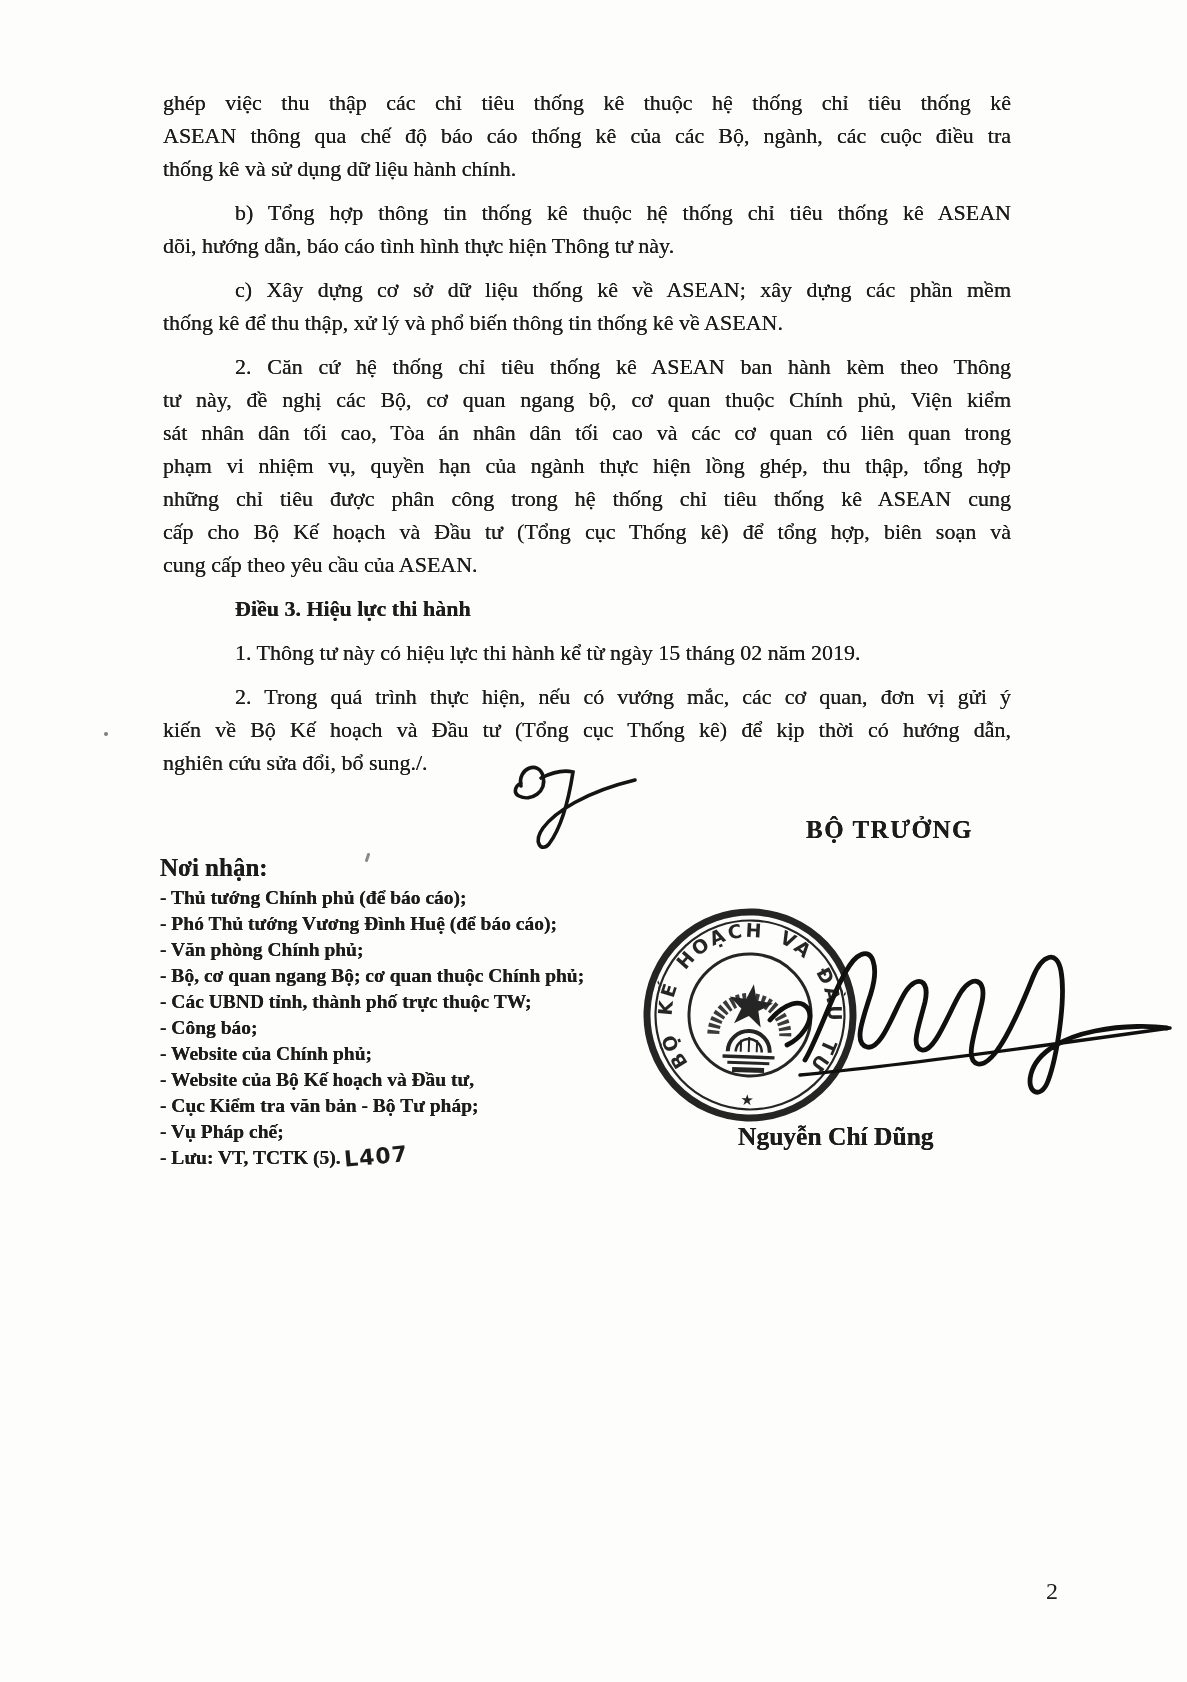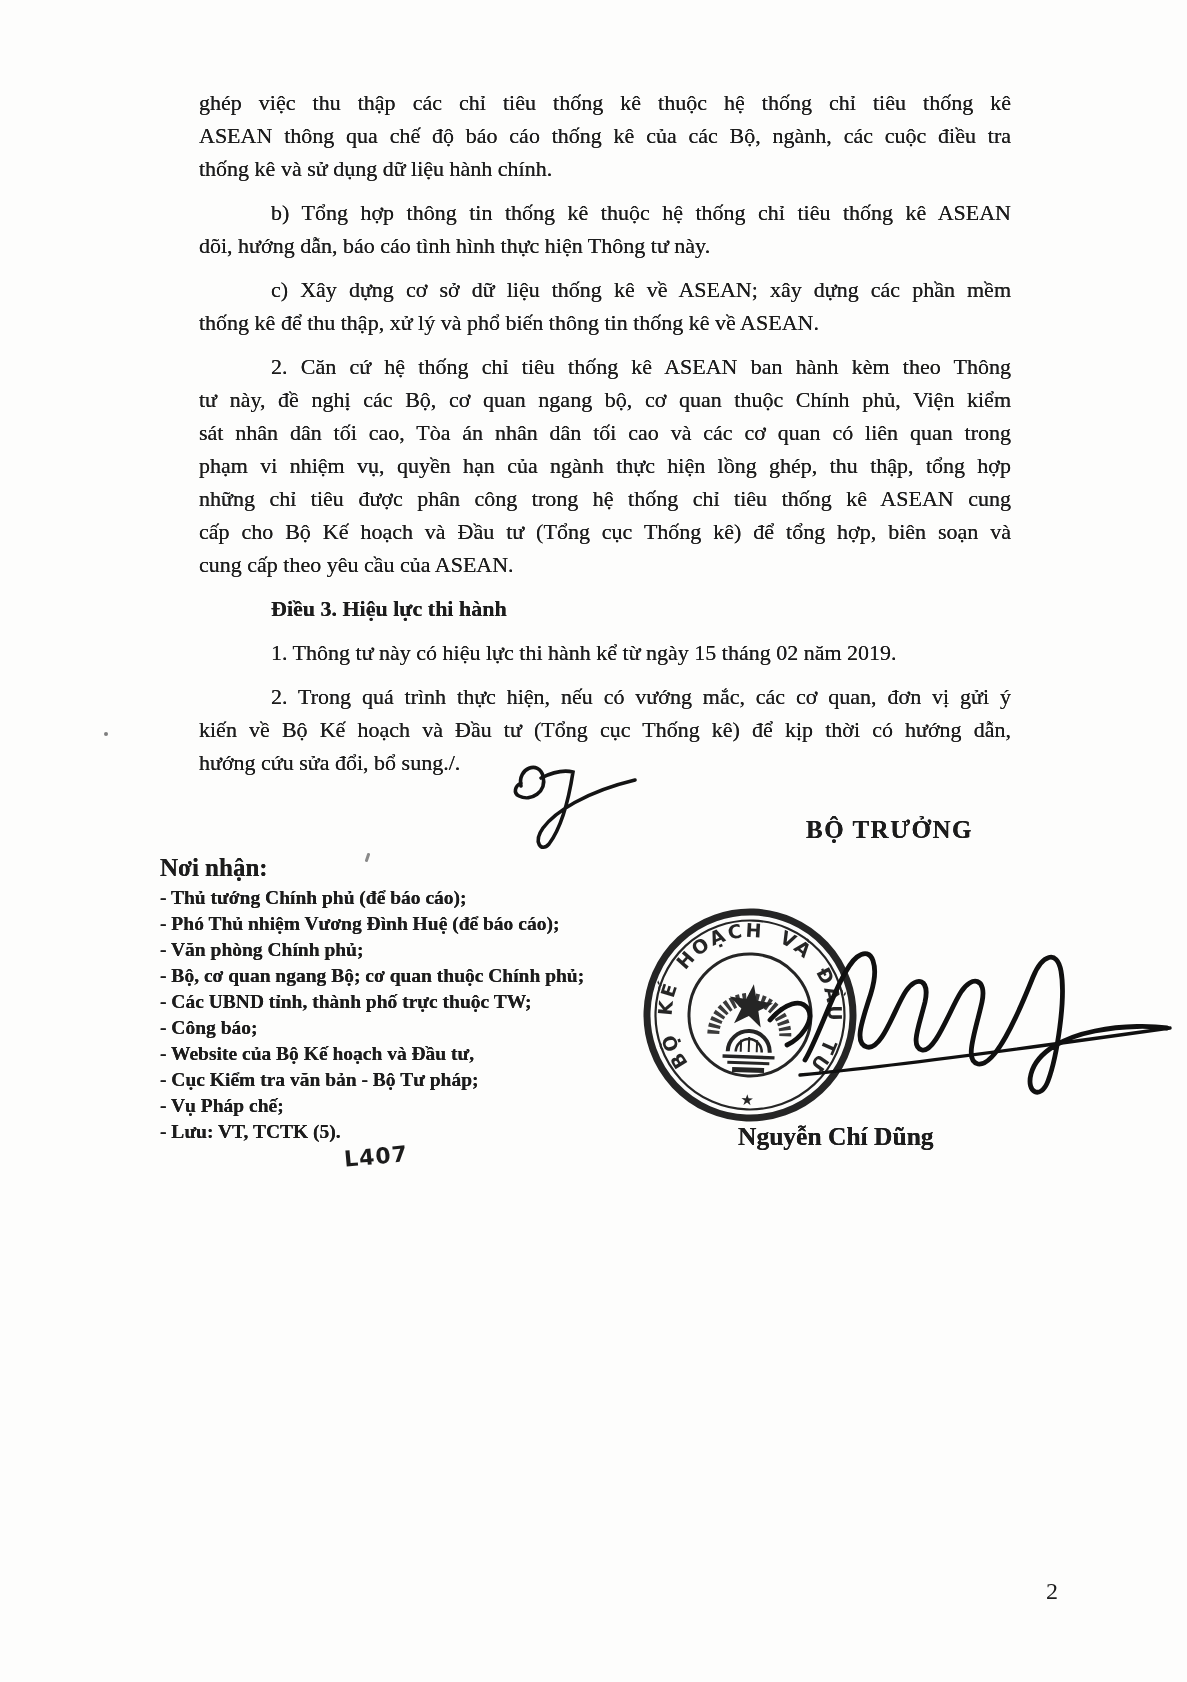--- a/index.html
+++ b/index.html
@@ -4,21 +4,21 @@
 <style>
   html,body{margin:0;padding:0;background:#e8e8e8;}
   .page{
     position:relative;width:1187px;height:1682px;margin:0 auto;
     background:#fdfdfc;overflow:hidden;
     font-family:"Liberation Serif","DejaVu Serif",serif;color:#1c1c1c;
   }
   
   .body-text{position:absolute;left:163px;top:86px;width:848px;
     font-size:22px;line-height:33px;text-shadow:0 0 .35px #222;}
-  .para{margin-top:11px;margin-left:36px;}
+  .para{margin-top:11px;}
   .para:first-child{margin-top:0;}
   .para.heading{font-weight:bold;}
   .line{min-height:33px;}
   .line.just{text-align:justify;text-align-last:justify;}
   .line.ind{padding-left:72px;}
   
   .footer{position:absolute;left:160px;top:855px;width:520px;
     font-size:19.5px;line-height:26px;font-weight:bold;text-shadow:0 0 .3px #222;}
   .recip-head{font-size:25px;height:30px;}
   .recip-item{white-space:nowrap;}
@@ -66,40 +66,41 @@
       </div>
       <div class="para heading">
         <div class="line ind">Điều 3. Hiệu lực thi hành</div>
       </div>
       <div class="para">
         <div class="line ind">1. Thông tư này có hiệu lực thi hành kể từ ngày 15 tháng 02 năm 2019.</div>
       </div>
       <div class="para">
         <div class="line just ind">2. Trong quá trình thực hiện, nếu có vướng mắc, các cơ quan, đơn vị gửi ý</div>
         <div class="line just">kiến về Bộ Kế hoạch và Đầu tư (Tổng cục Thống kê) để kịp thời có hướng dẫn,</div>
-        <div class="line">hướng cứu sửa đổi, bổ sung./.</div>
+        <div class="line">nghiên cứu sửa đổi, bổ sung./.</div>
       </div>
     </div>
 
   <svg class="flourish-svg" width="135" height="105" viewBox="0 0 135 105">
     <g fill="none" stroke="#141414" stroke-width="3.6" stroke-linecap="round">
       <path d="M 16 34 C 12 16, 34 8, 38 24 C 42 40, 26 50, 14 44 C 8 41, 10 34, 16 31"></path>
       <path d="M 36 26 C 48 20, 60 18, 68 20 C 64 46, 56 76, 44 92 C 36 101, 28 90, 38 76 C 50 60, 80 40, 130 28"></path>
     </g>
   </svg>
 
   <div class="footer">
     <div class="recip-head">Nơi nhận:</div>
     <div>
         <div class="recip-item">- Thủ tướng Chính phủ (để báo cáo);</div>
-        <div class="recip-item">- Phó Thủ nhiệm Vương Đình Huệ (để báo cáo);</div>
+        <div class="recip-item">- Phó Thủ tướng Vương Đình Huệ (để báo cáo);</div>
         <div class="recip-item">- Văn phòng Chính phủ;</div>
         <div class="recip-item">- Bộ, cơ quan ngang Bộ; cơ quan thuộc Chính phủ;</div>
         <div class="recip-item">- Các UBND tỉnh, thành phố trực thuộc TW;</div>
         <div class="recip-item">- Công báo;</div>
+        <div class="recip-item">- Website của Chính phủ;</div>
         <div class="recip-item">- Website của Bộ Kế hoạch và Đầu tư,</div>
         <div class="recip-item">- Cục Kiểm tra văn bản - Bộ Tư pháp;</div>
         <div class="recip-item">- Vụ Pháp chế;</div>
         <div class="recip-item">- Lưu: VT, TCTK (5).</div>
       </div>
   </div>
 
   <span class="hand-note">L407</span>
 
   <div class="minister-title">BỘ TRƯỞNG</div>

